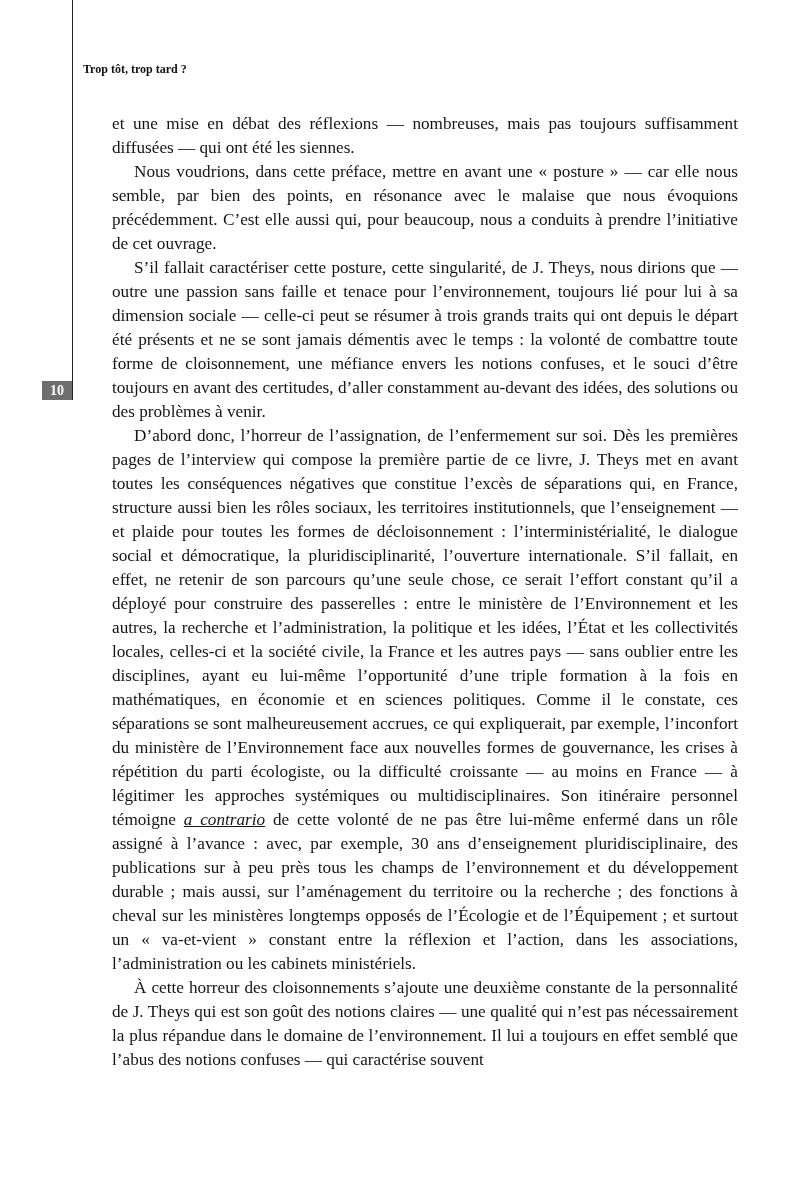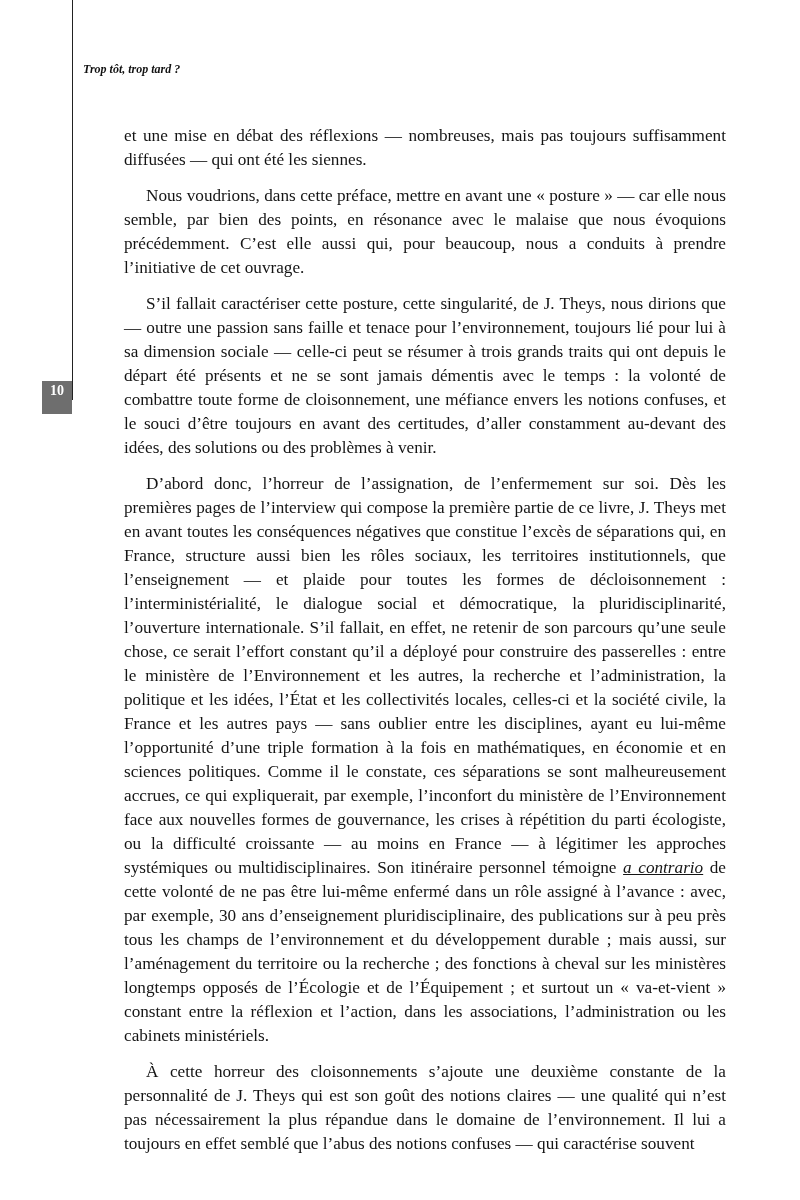--- a/index.html
+++ b/index.html
@@ -3,37 +3,36 @@
 <meta charset="utf-8">
 <style>
   html, body { margin: 0; padding: 0; background: #ffffff; }
   body { width: 800px; height: 1200px; position: relative; overflow: hidden; }
   .page { position: absolute; left: 0; top: 0; width: 800px; height: 1200px; background: #fff; }
   .rule {
     position: absolute; left: 72px; top: 0; width: 1px; height: 400px;
     background: #222;
   }
   .folio {
-    position: absolute; left: 42px; top: 381px; width: 30px; height: 33px;
+    position: absolute; left: 42px; top: 381px; width: 30px; height: 19px;
     background: #6e6e6e; color: #fff;
     font-family: "Liberation Serif", serif; font-weight: bold; font-size: 14px;
     line-height: 19px; text-align: center;
   }
   .running-head {
     position: absolute; left: 83px; top: 62px;
     font-family: "Liberation Serif", serif; font-weight: bold; font-size: 12px;
     color: #111;
-    font-style: italic;
   }
   .body-text {
     position: absolute; left: 112px; top: 112px; width: 626px;
     font-family: "Liberation Serif", serif; font-size: 17.2px; line-height: 24px;
     color: #141414; text-align: justify; hyphens: manual;
   }
-  .body-text p { margin: 12px; text-indent: 22px; }
+  .body-text p { margin: 0; text-indent: 22px; }
   .body-text p.cont { text-indent: 0; }
   .body-text em { font-style: italic; text-decoration: underline; }
 </style>
 </head>
 <body>
 
 <div class="page">
   <div class="rule"></div>
   <div class="folio">10</div>
   <div class="running-head">Trop tôt, trop tard ?</div>

